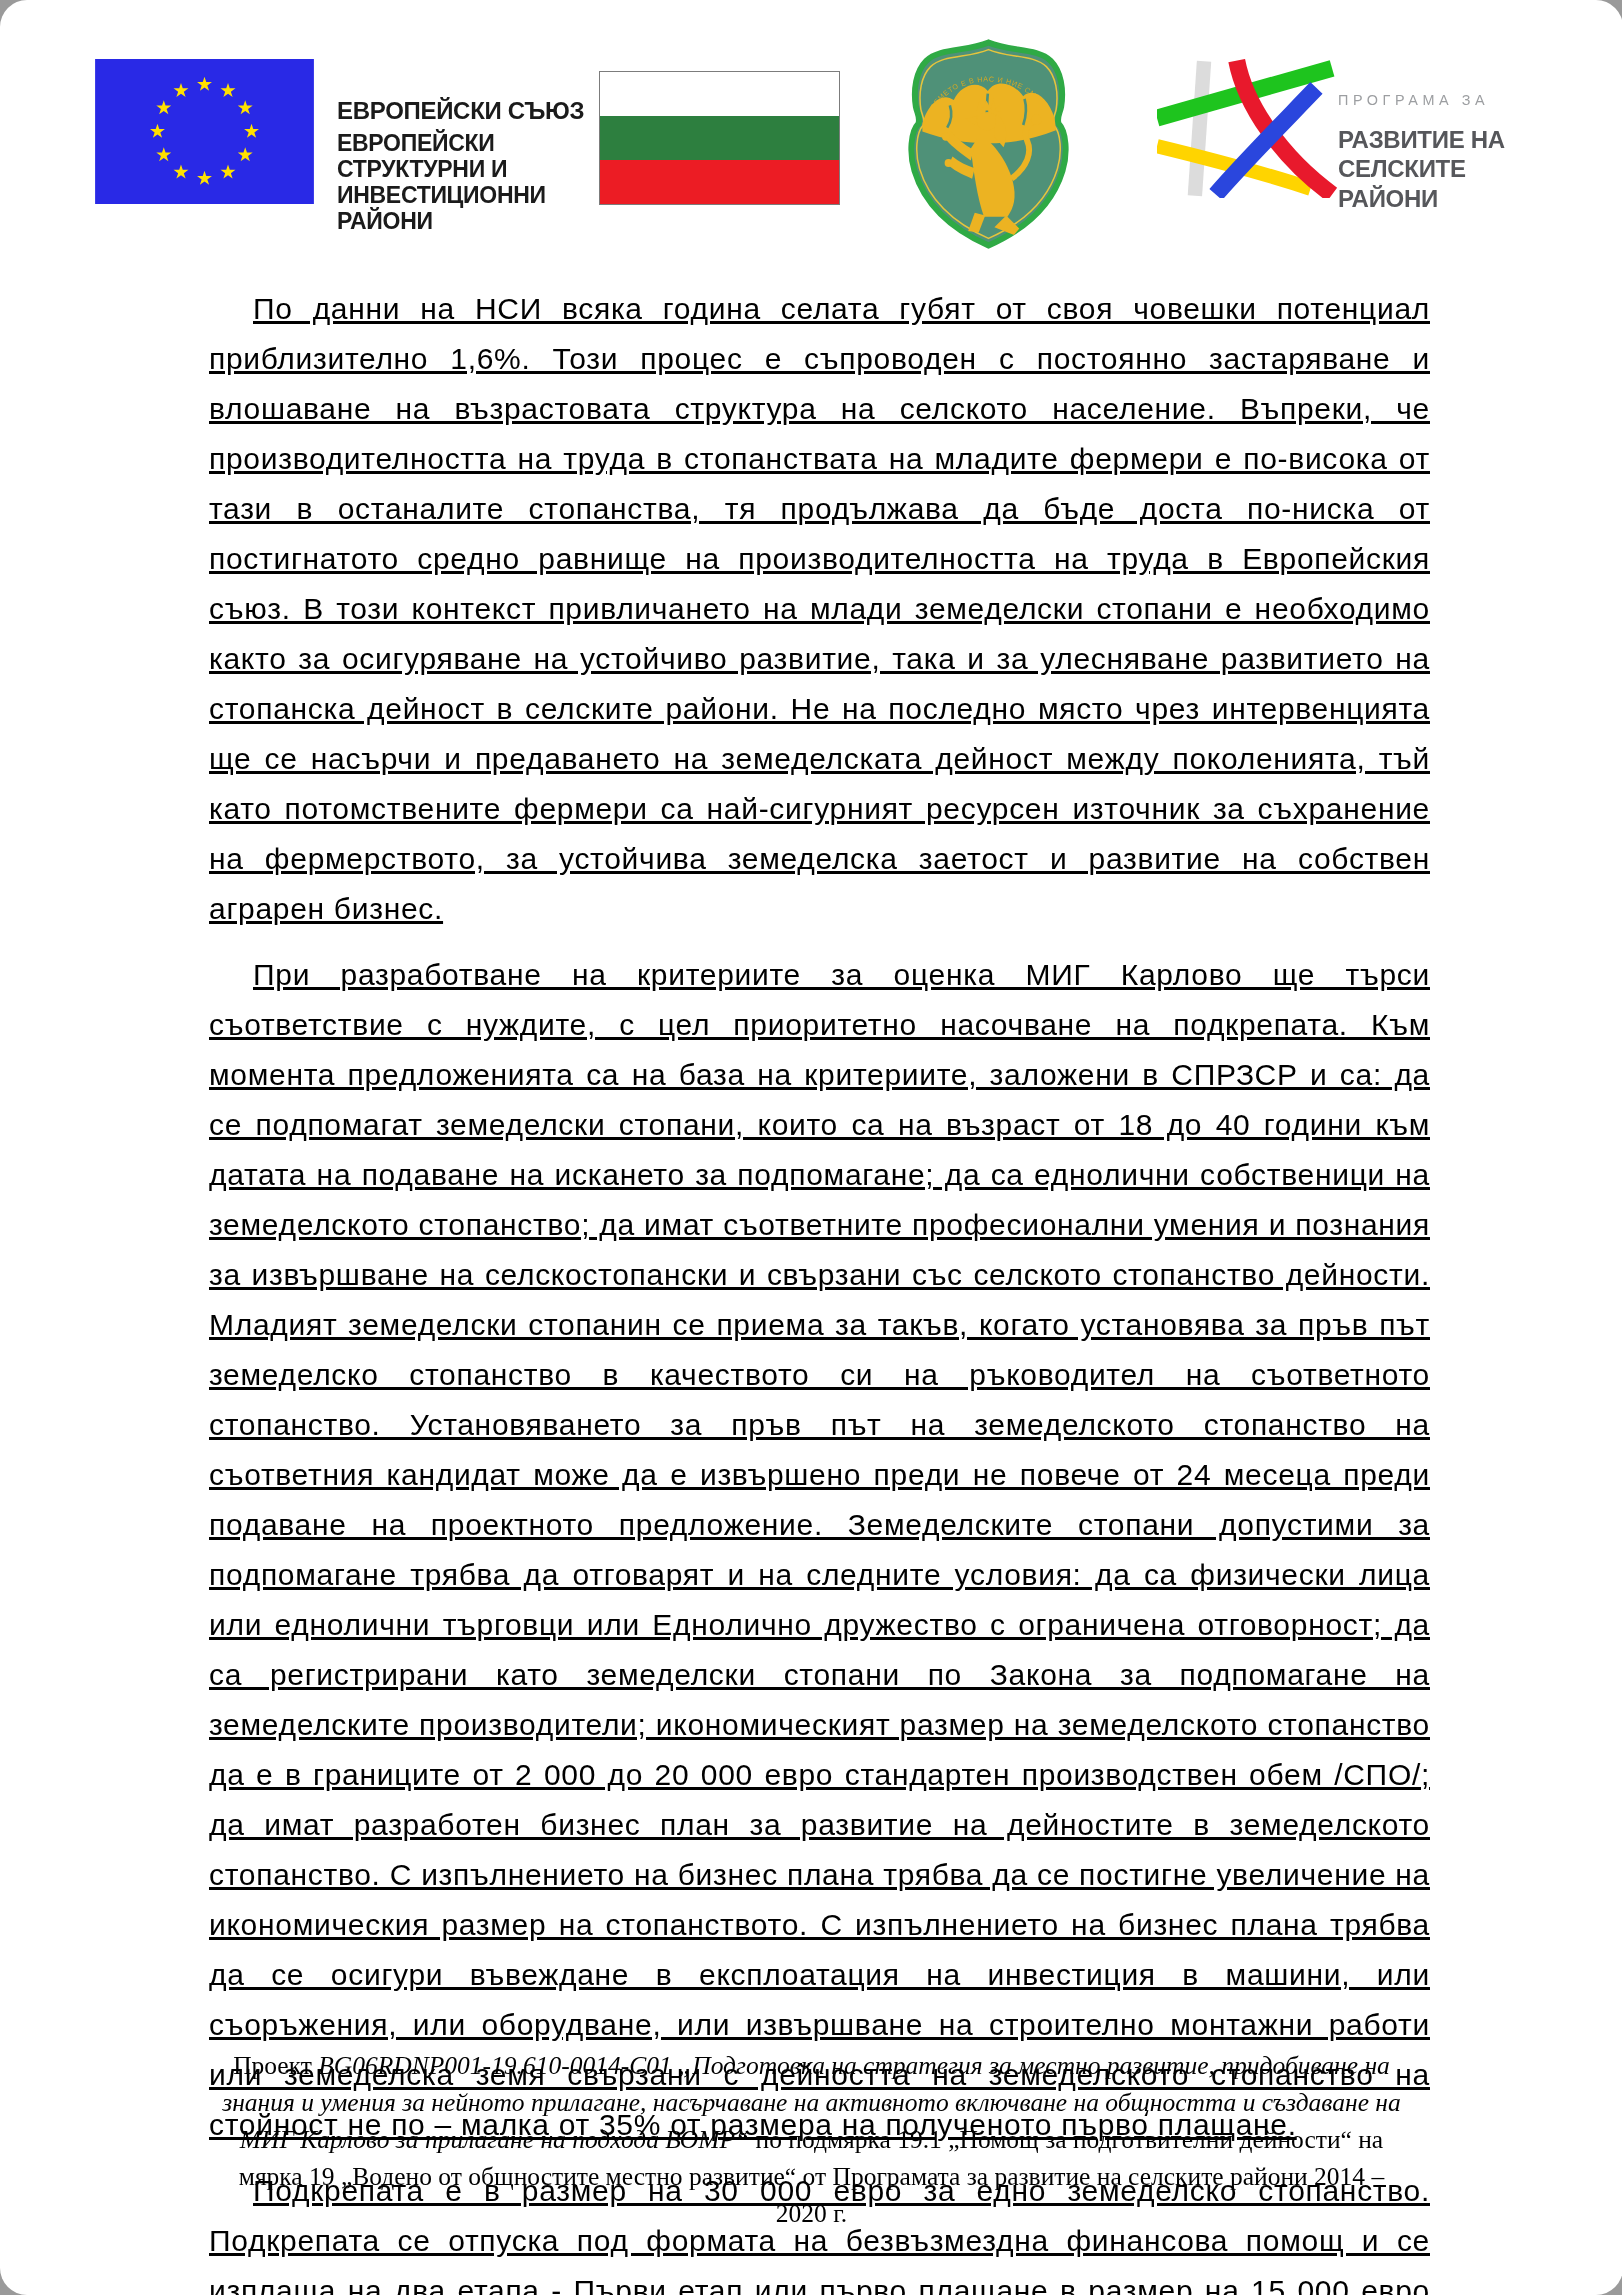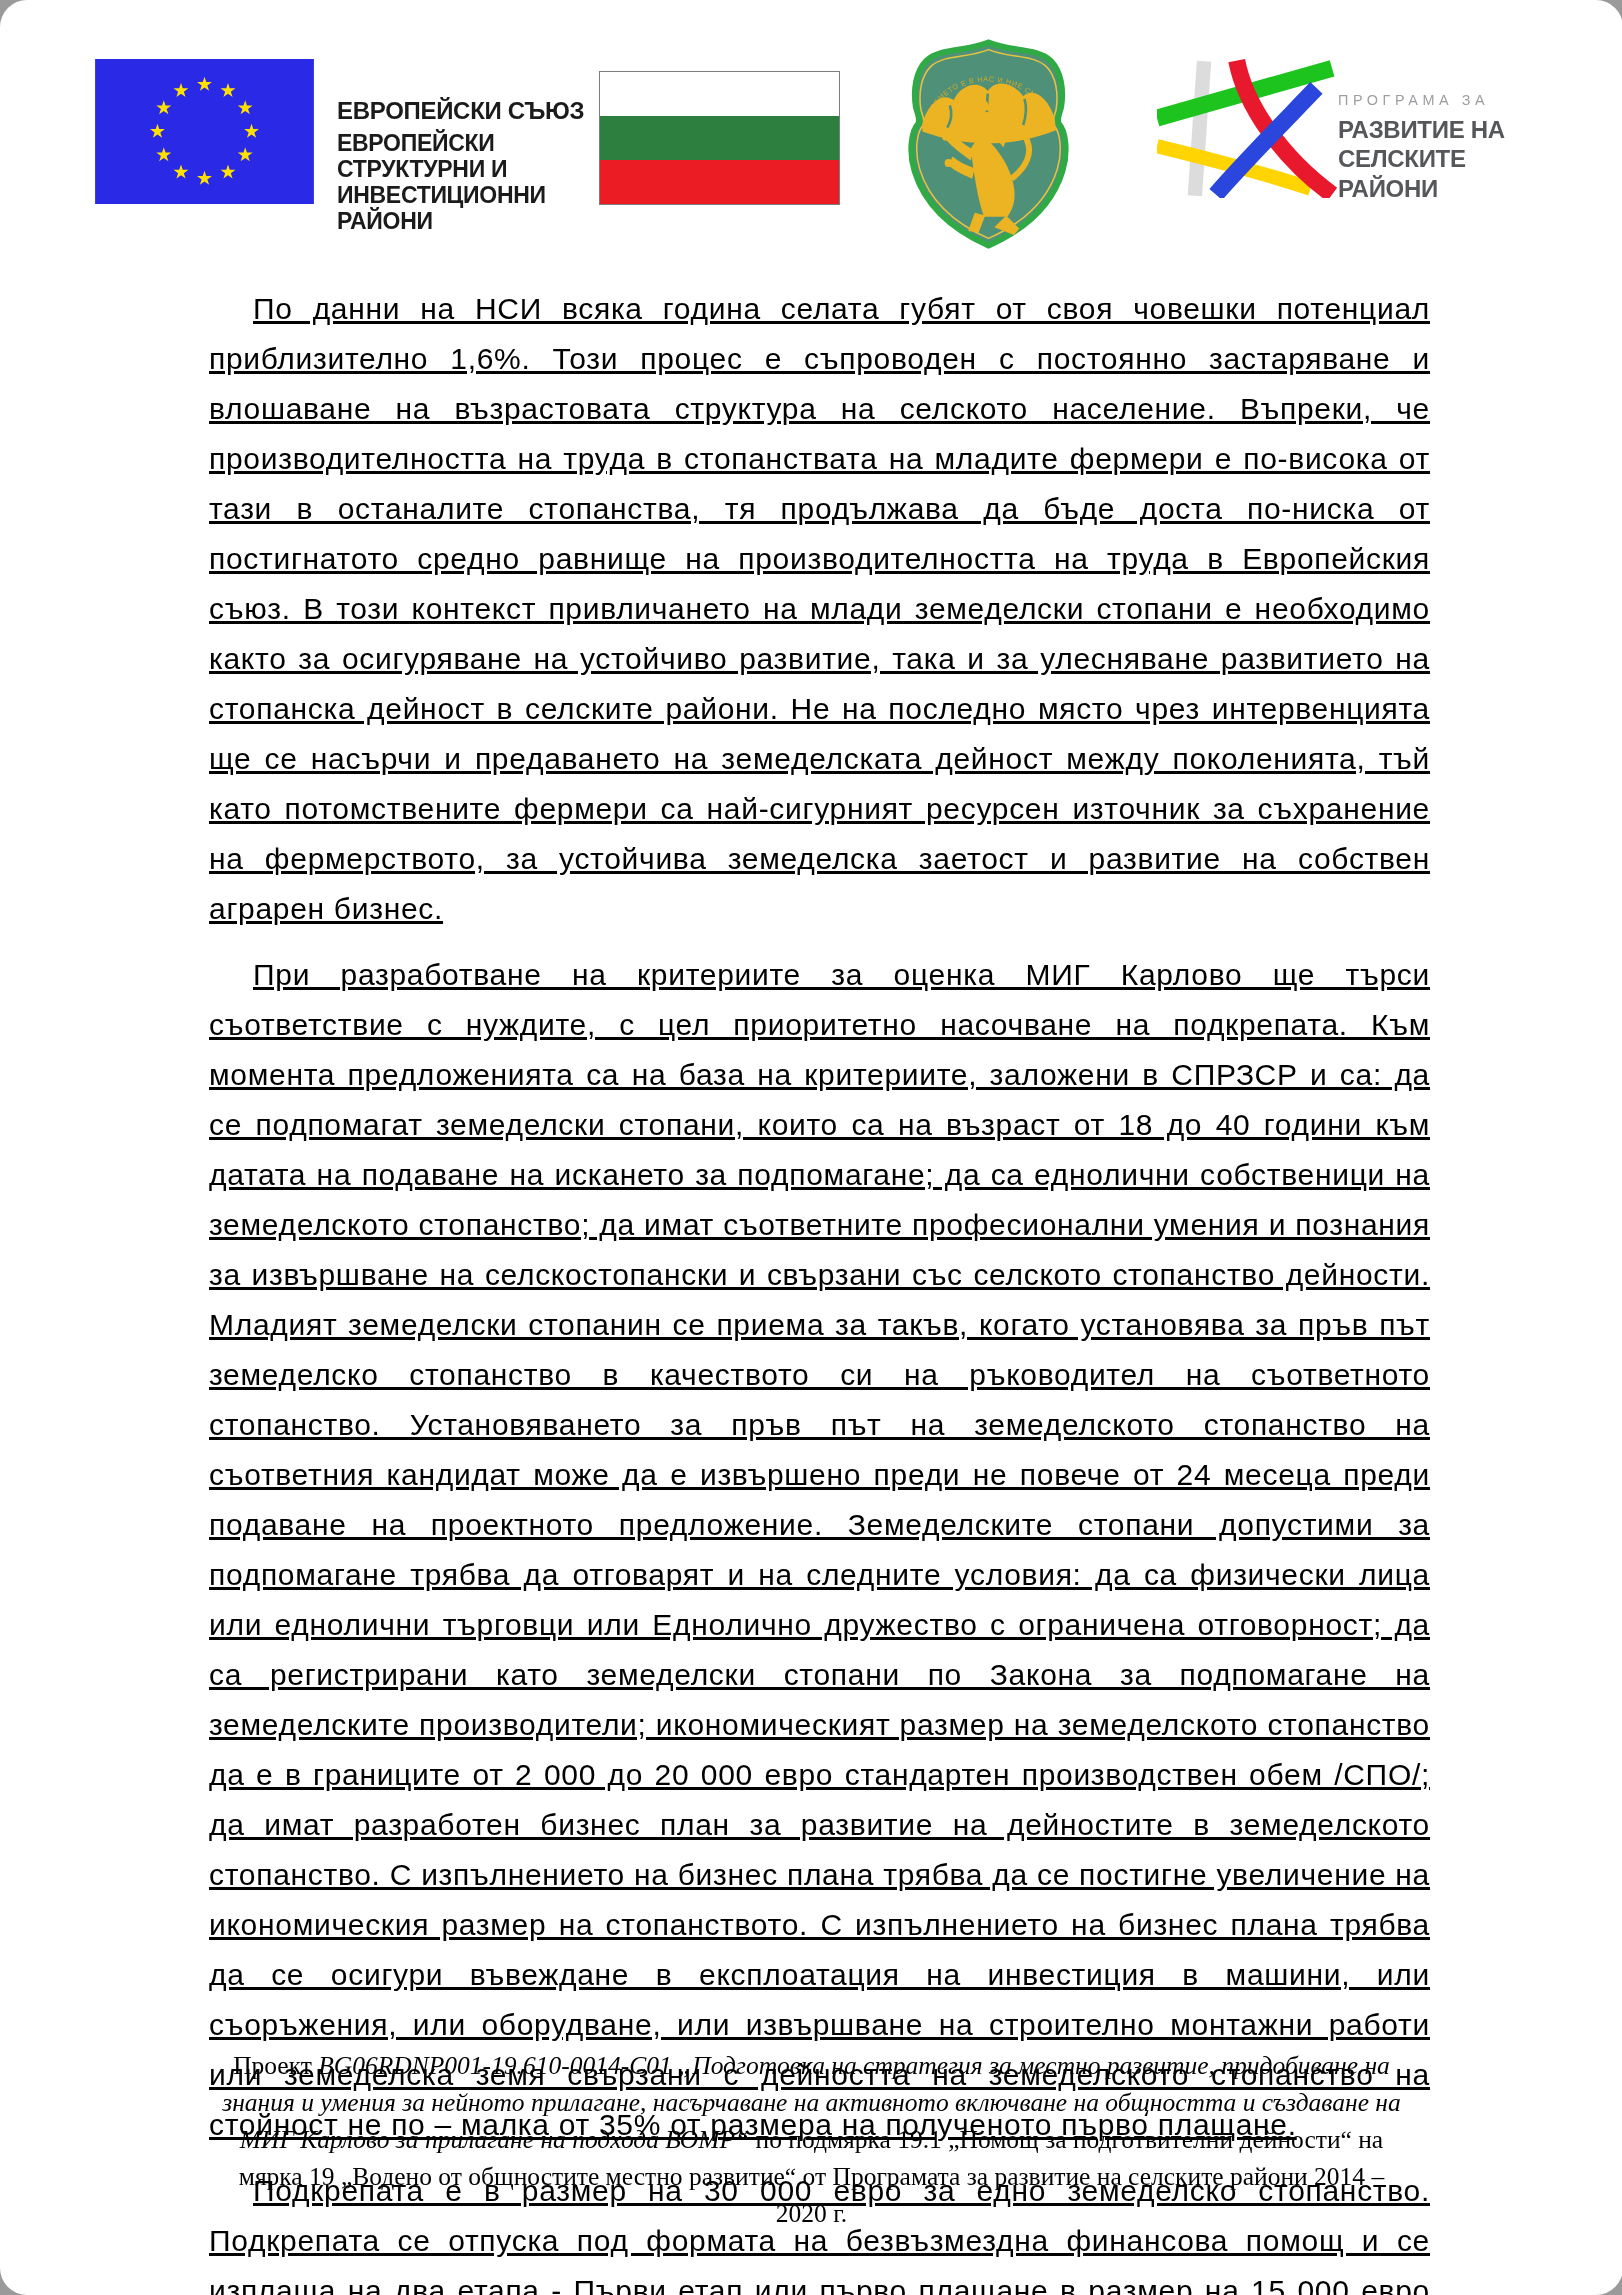--- a/index.html
+++ b/index.html
@@ -10,21 +10,21 @@
   .eu-text{position:absolute;left:337px;top:97px;width:275px;color:#1b1b1b;
            font-stretch:condensed;line-height:1.14;}
   .eu-title{font-size:24px;font-weight:700;letter-spacing:-0.3px;margin-bottom:5.2px;}
   .eu-sub{font-size:23px;font-weight:700;letter-spacing:-0.3px;}
   .bg-flag{position:absolute;left:599px;top:71px;width:241px;height:134px;
            border:1.3px solid #7c7c7c;box-sizing:border-box;display:flex;flex-direction:column;}
   .bg-flag .stripe{flex:1;}
   .arms{position:absolute;left:904px;top:38px;width:169px;height:212px;}
   .prsr-ribbons{position:absolute;left:1157px;top:59px;width:196px;height:139px;}
   .prsr-text{position:absolute;left:1338px;top:92px;width:209px;}
-  .prsr-l1{font-size:14.4px;letter-spacing:4.6px;color:#9c9ea1;font-weight:400;margin-bottom:7px;}
+  .prsr-l1{font-size:14.4px;letter-spacing:4.6px;color:#9c9ea1;font-weight:400;margin-bottom:17px;}
   .prsr-l2,.prsr-l3{font-size:24px;font-weight:700;color:#56575b;letter-spacing:-0.3px;line-height:1.22;}
   
   main{position:absolute;left:193px;top:268px;width:1253px;}
   main p{margin:16px;font-size:30px;line-height:50px;letter-spacing:0.7px;
          text-align:justify;text-indent:44px;font-stretch:condensed;text-decoration:underline;}
   
   footer{position:absolute;left:216px;top:2047px;width:1191px;}
   footer p{margin:0;font-family:"Liberation Serif","DejaVu Serif",serif;
            font-size:25.5px;line-height:37px;text-align:center;}
   .it{font-style:italic;}

